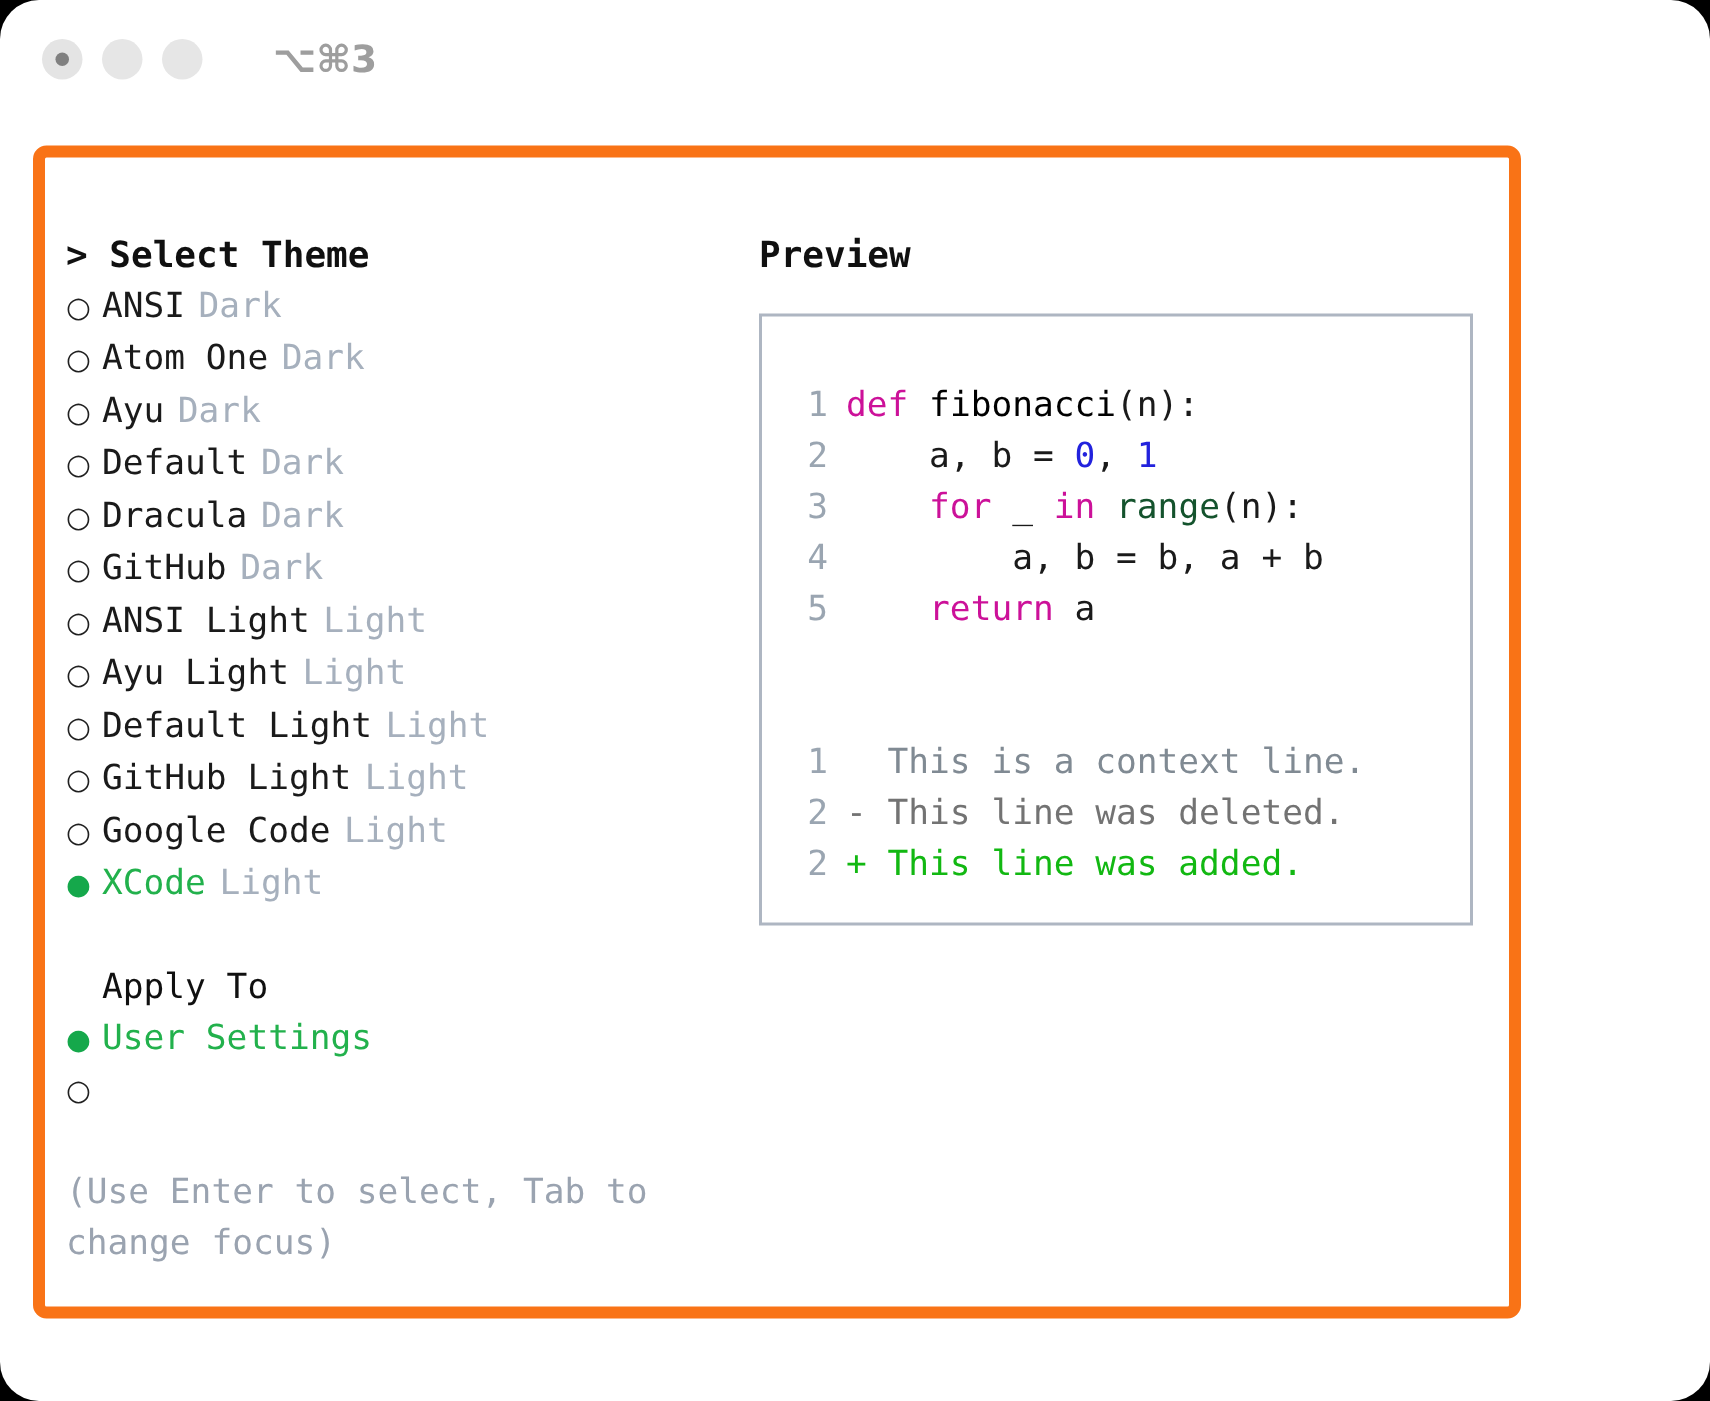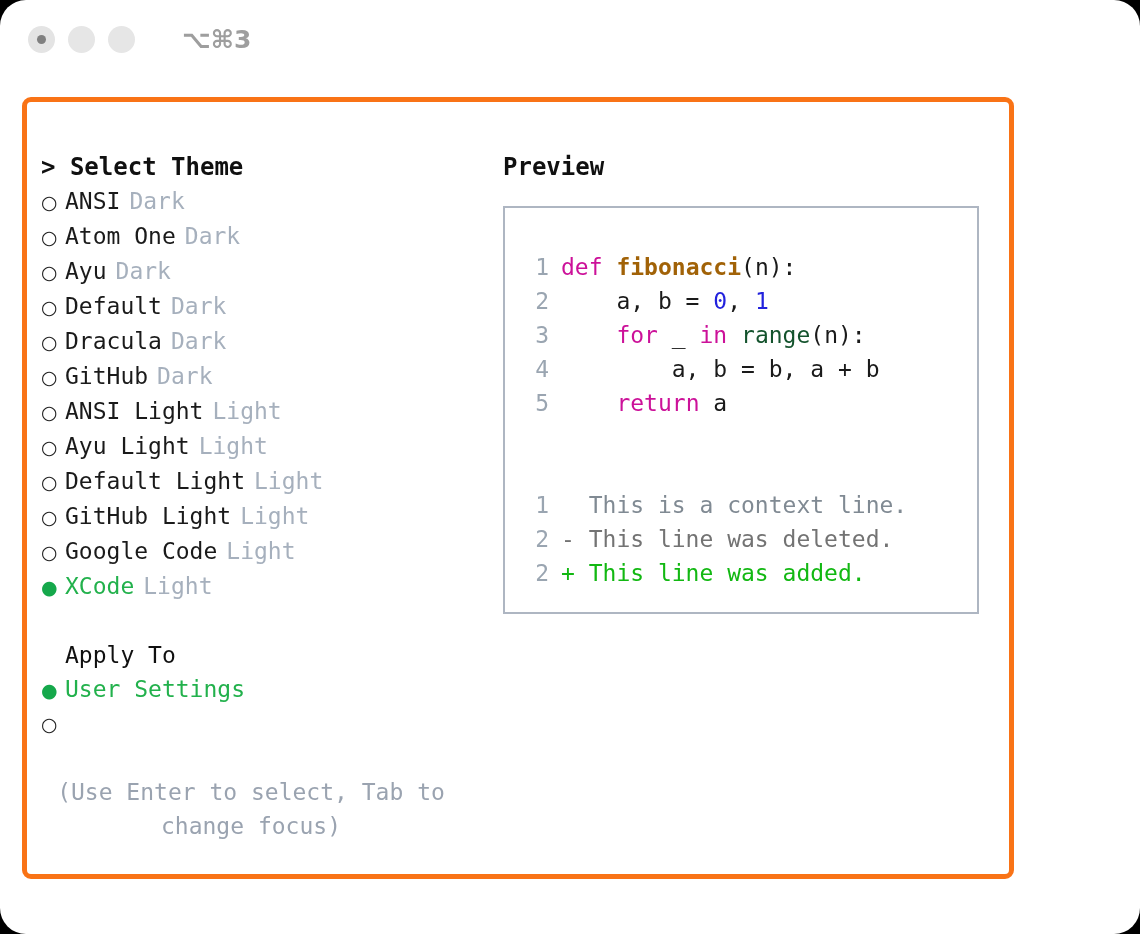--- a/index.html
+++ b/index.html
@@ -63,21 +63,21 @@
     font-family: "DejaVu Sans", "Liberation Sans", sans-serif;
   }
 
   
   .panel {
     position: absolute;
     left: 22px;
     top: 97px;
     width: 992px;
     height: 782px;
-    border: 5px solid #f97316;
+    border: 8px solid #f97316;
     border-radius: 9px;
     box-sizing: border-box;
     background: #ffffff;
   }
 
   
   .left-col {
     position: absolute;
     left: 14px;
     top: 48px;
@@ -132,21 +132,20 @@
     padding-left: 24px;
     white-space: pre;
   }
 
   .hint {
     margin-top: 34px;
     font-size: 23px;
     color: #9aa3b0;
     line-height: 34px;
     width: 420px;
-    text-align: center;
   }
 
   
   .preview-title {
     font-size: 24px;
     font-weight: bold;
     color: #101010;
     line-height: 34px;
   }
   .code-box {
@@ -167,21 +166,21 @@
   .lineno {
     width: 30px;
     flex: none;
     text-align: right;
     color: #9aa5b1;
     margin-right: 12px;
   }
   .blank-line { height: 34px; }
 
   .kw   { color: #cc1199; }
-  .fn   { color: #a16207; font-weight: bold; }
+  .fn   { color: #000000; }
   .bi   { color: #14532d; }
   .num  { color: #2222dd; }
   .plain{ color: #1a1a1a; }
   .ctx  { color: #808a93; }
   .del  { color: #737373; text-align: right; }
   .add  { color: #12b812; }
 </style>
 </head>
 <body>
 

